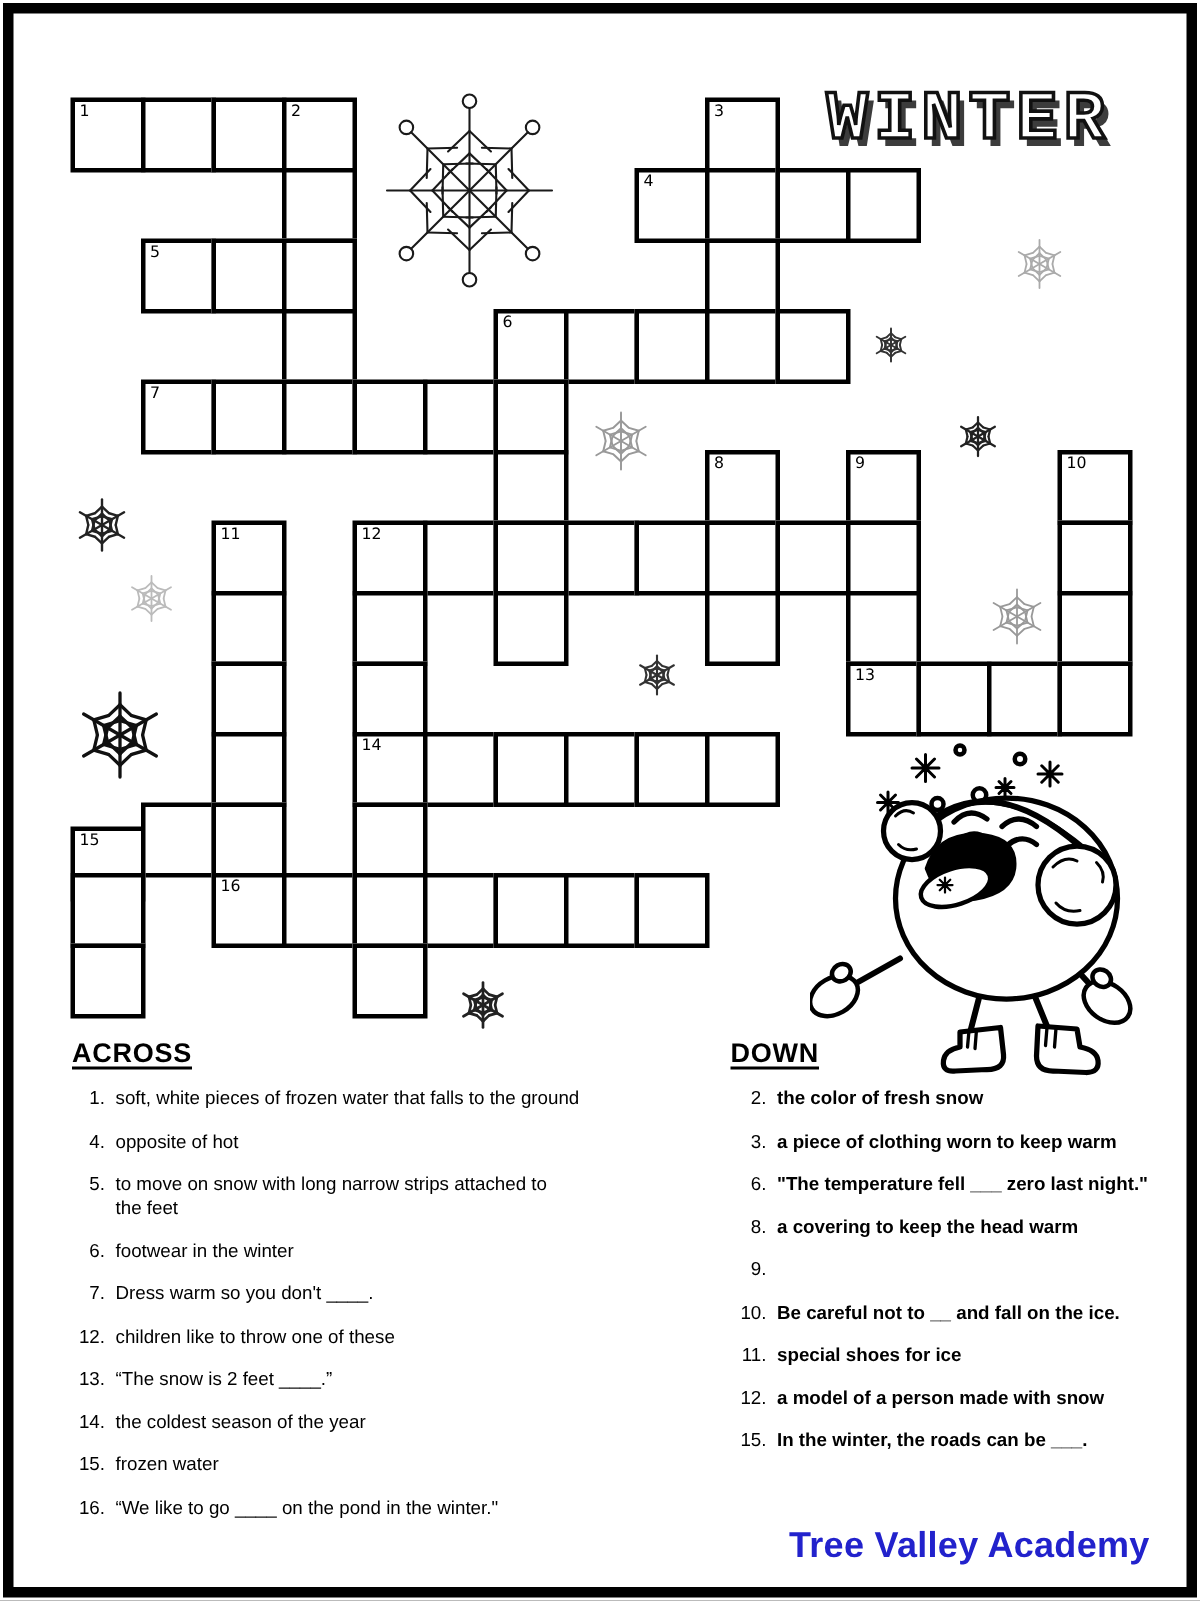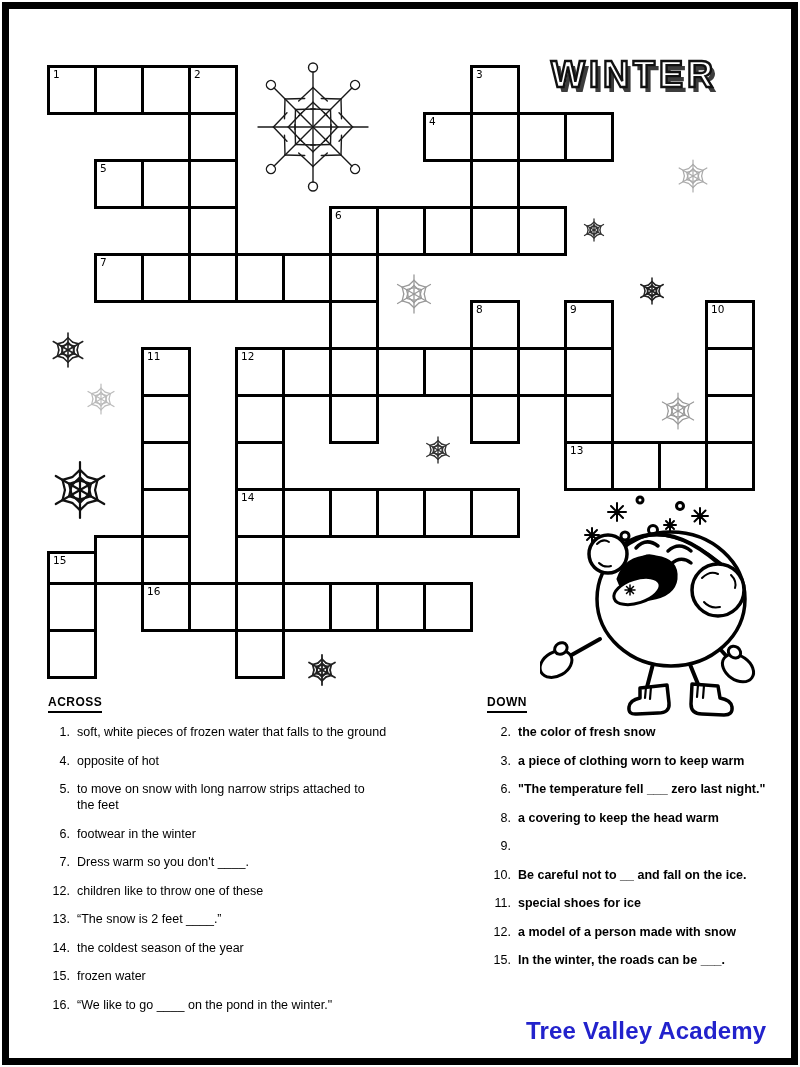--- a/index.html
+++ b/index.html
@@ -1,41 +1,41 @@
 <!DOCTYPE html>
 <html><head>
 <meta charset="utf-8">
 <style>
   html,body{margin:0;padding:0;background:#888;}
   #page{position:relative;width:800px;height:1067px;background:#fff;overflow:hidden;
         font-family:"Liberation Sans",sans-serif;margin:0 auto;}
   #frame{position:absolute;inset:2px;border:7px solid #000;pointer-events:none;}
 
   
-  #title{position:absolute;left:551px;top:54px;font-family:Liberation Sans, sans-serif;
-         font-weight:800;font-size:36px;letter-spacing:4px;color:#fff;
+  #title{position:absolute;left:551px;top:54px;font-family:Liberation Mono, monospace;
+         font-weight:800;font-size:46px;letter-spacing:4px;color:#fff;
          -webkit-text-stroke:2.4px #111;text-shadow:4px 5px 0 #3c3c3c;}
 
   
   #grid{position:absolute;left:0;top:0;width:800px;height:720px;}
   .cell{position:absolute;width:50px;height:50px;border:3px solid #000;
         box-sizing:border-box;background:#fff;}
   .cnum{position:absolute;left:3px;top:0px;font-size:10.5px;line-height:13px;
         font-family:"DejaVu Sans",sans-serif;color:#000;}
 
   
   #flakes, #snowman{position:absolute;pointer-events:none;}
   #flakes{left:0;top:0;}
   #snowman{left:540px;top:492px;}
 
   
   .cluecol{position:absolute;top:694px;font-size:12.5px;line-height:16px;color:#000;}
   #across-col{left:48px;width:368px;}
   #down-col{left:487px;width:292px;}
-  .hdr{display:inline-block;font-size:12px;font-weight:bold;letter-spacing:.5px;
+  .hdr{display:inline-block;font-size:18px;font-weight:bold;letter-spacing:.5px;
        border-bottom:2.6px solid #000;padding-bottom:1px;margin-bottom:11px;}
   .clue{display:flex;margin-bottom:12.5px;}
   .cnumcol{width:22px;min-width:22px;text-align:right;margin-right:7px;}
   #down-col .cnumcol{width:24px;min-width:24px;}
   .ctext{flex:1;}
   #across-col .ctext{max-width:332px;}
   #down-col .ctext{max-width:268px;font-weight:bold;}
   .jline{text-align:justify;text-align-last:justify;}
 
   

